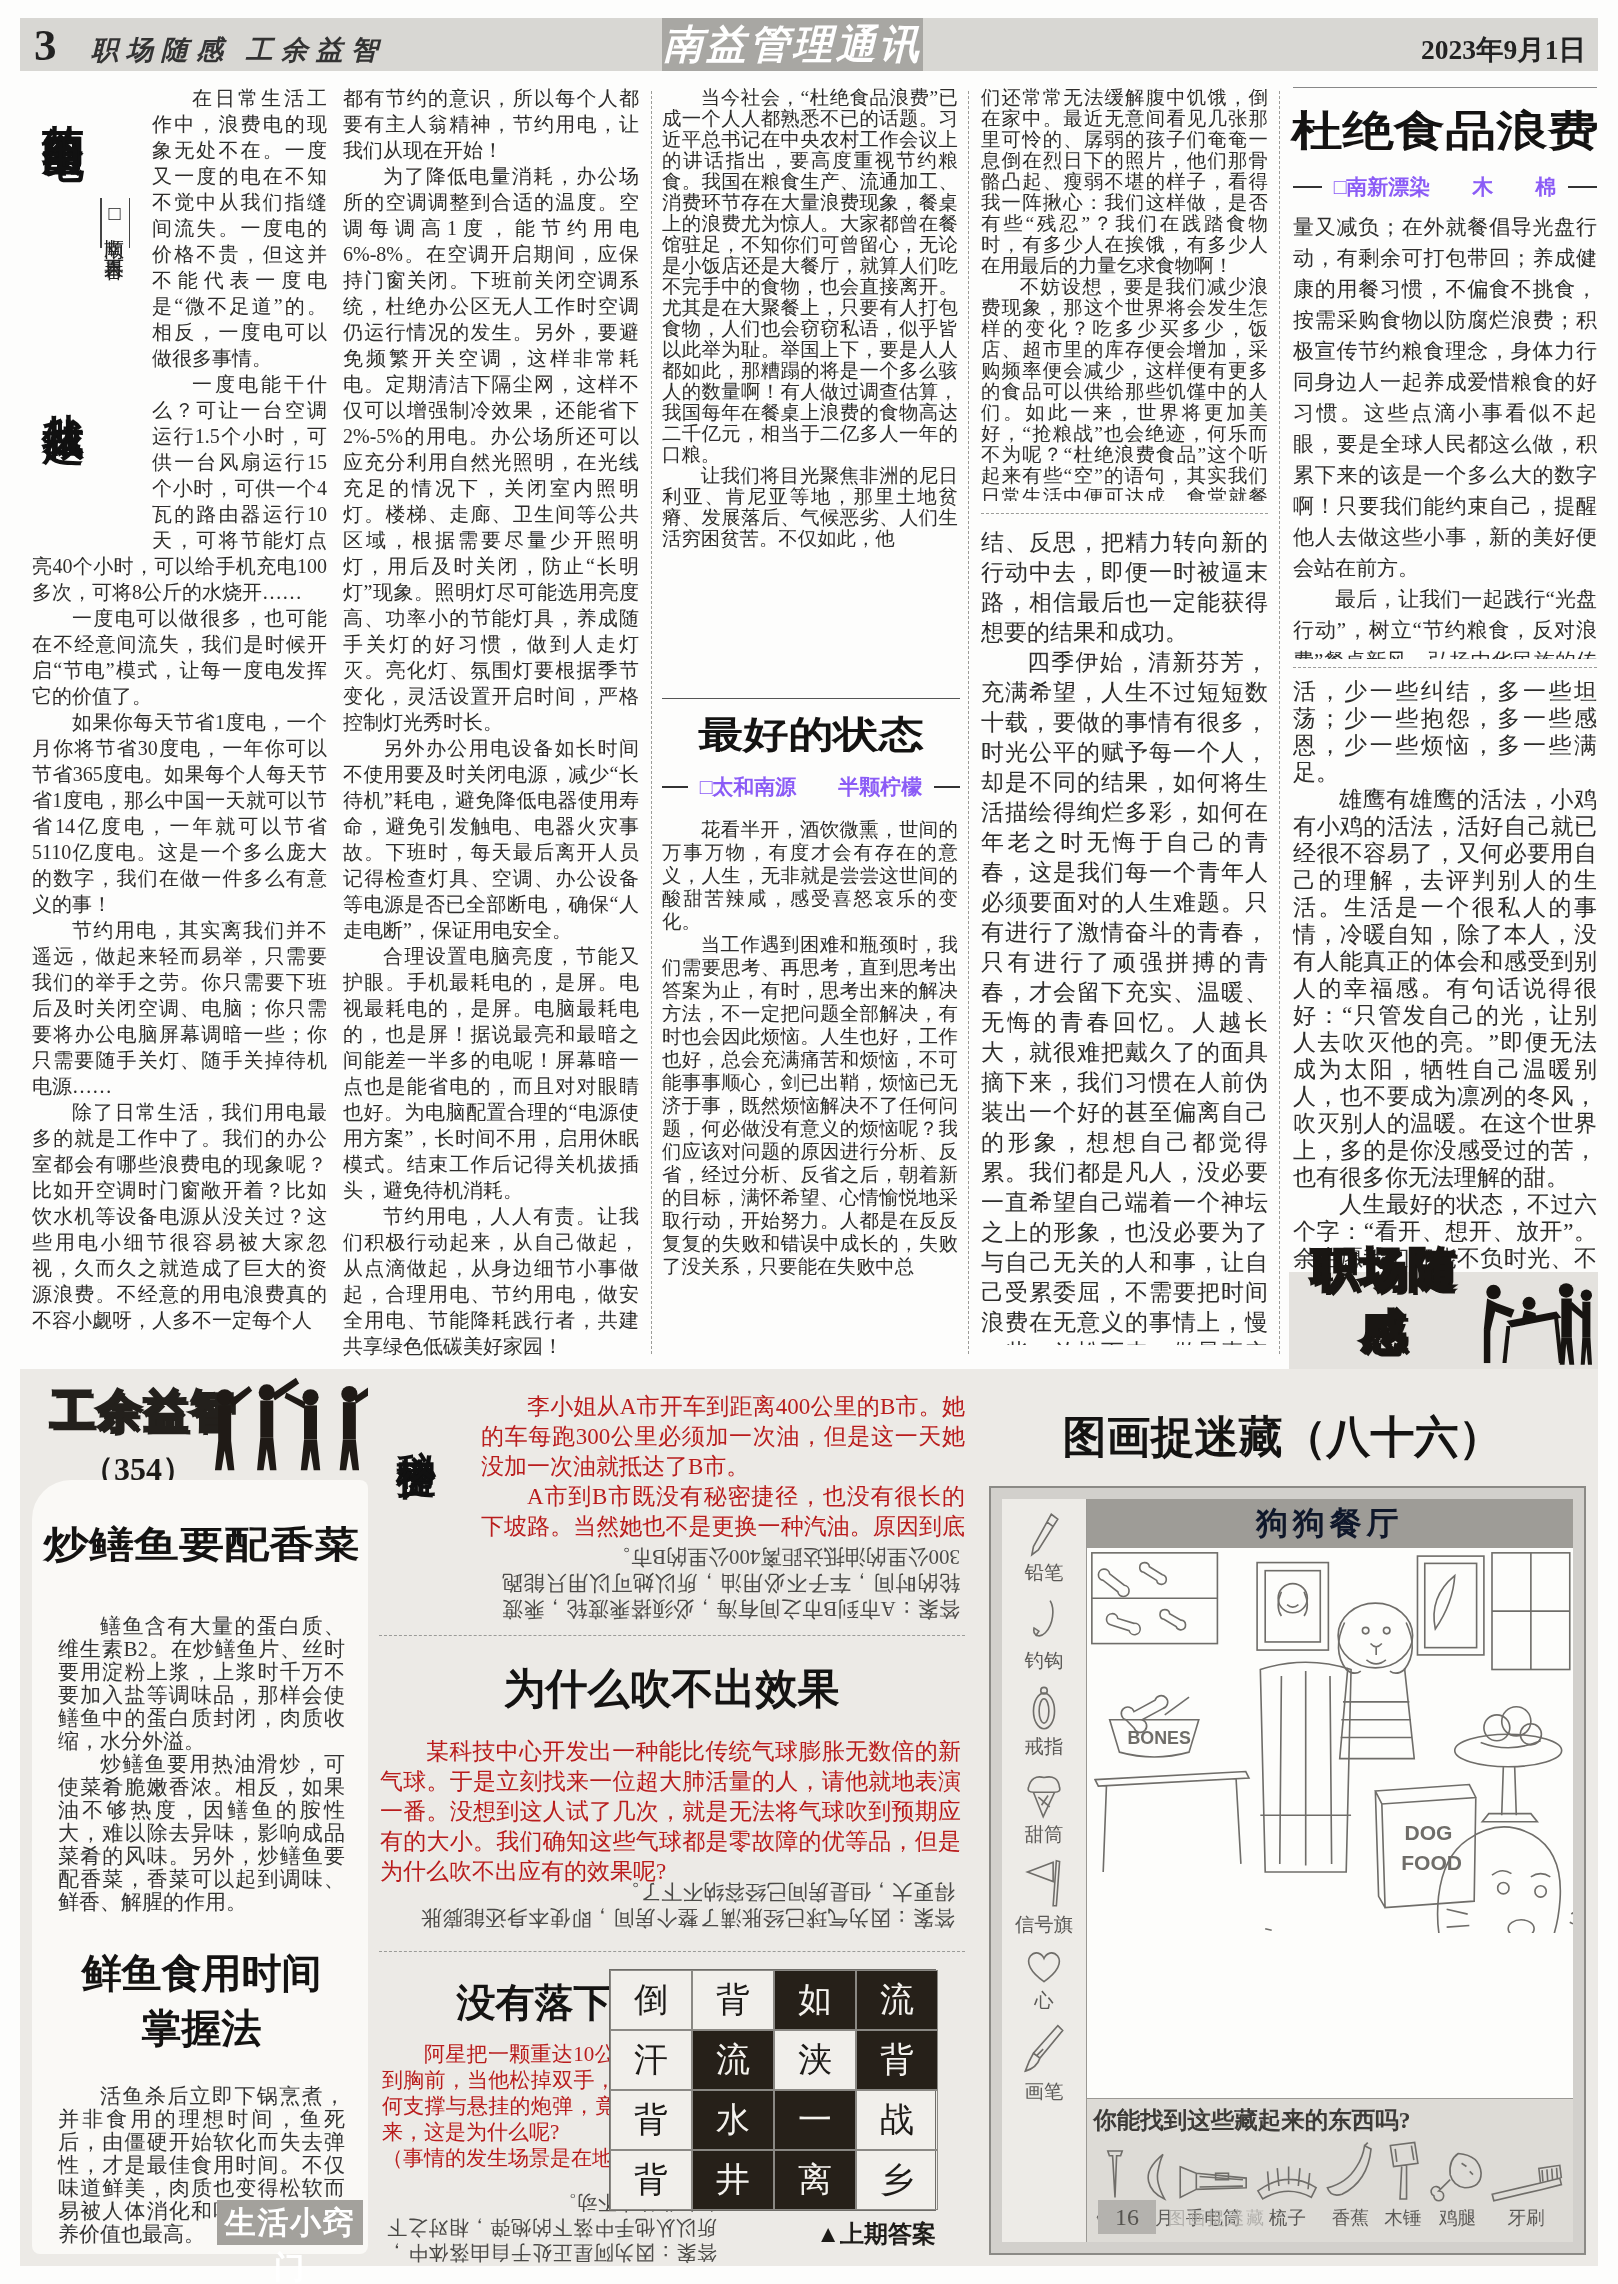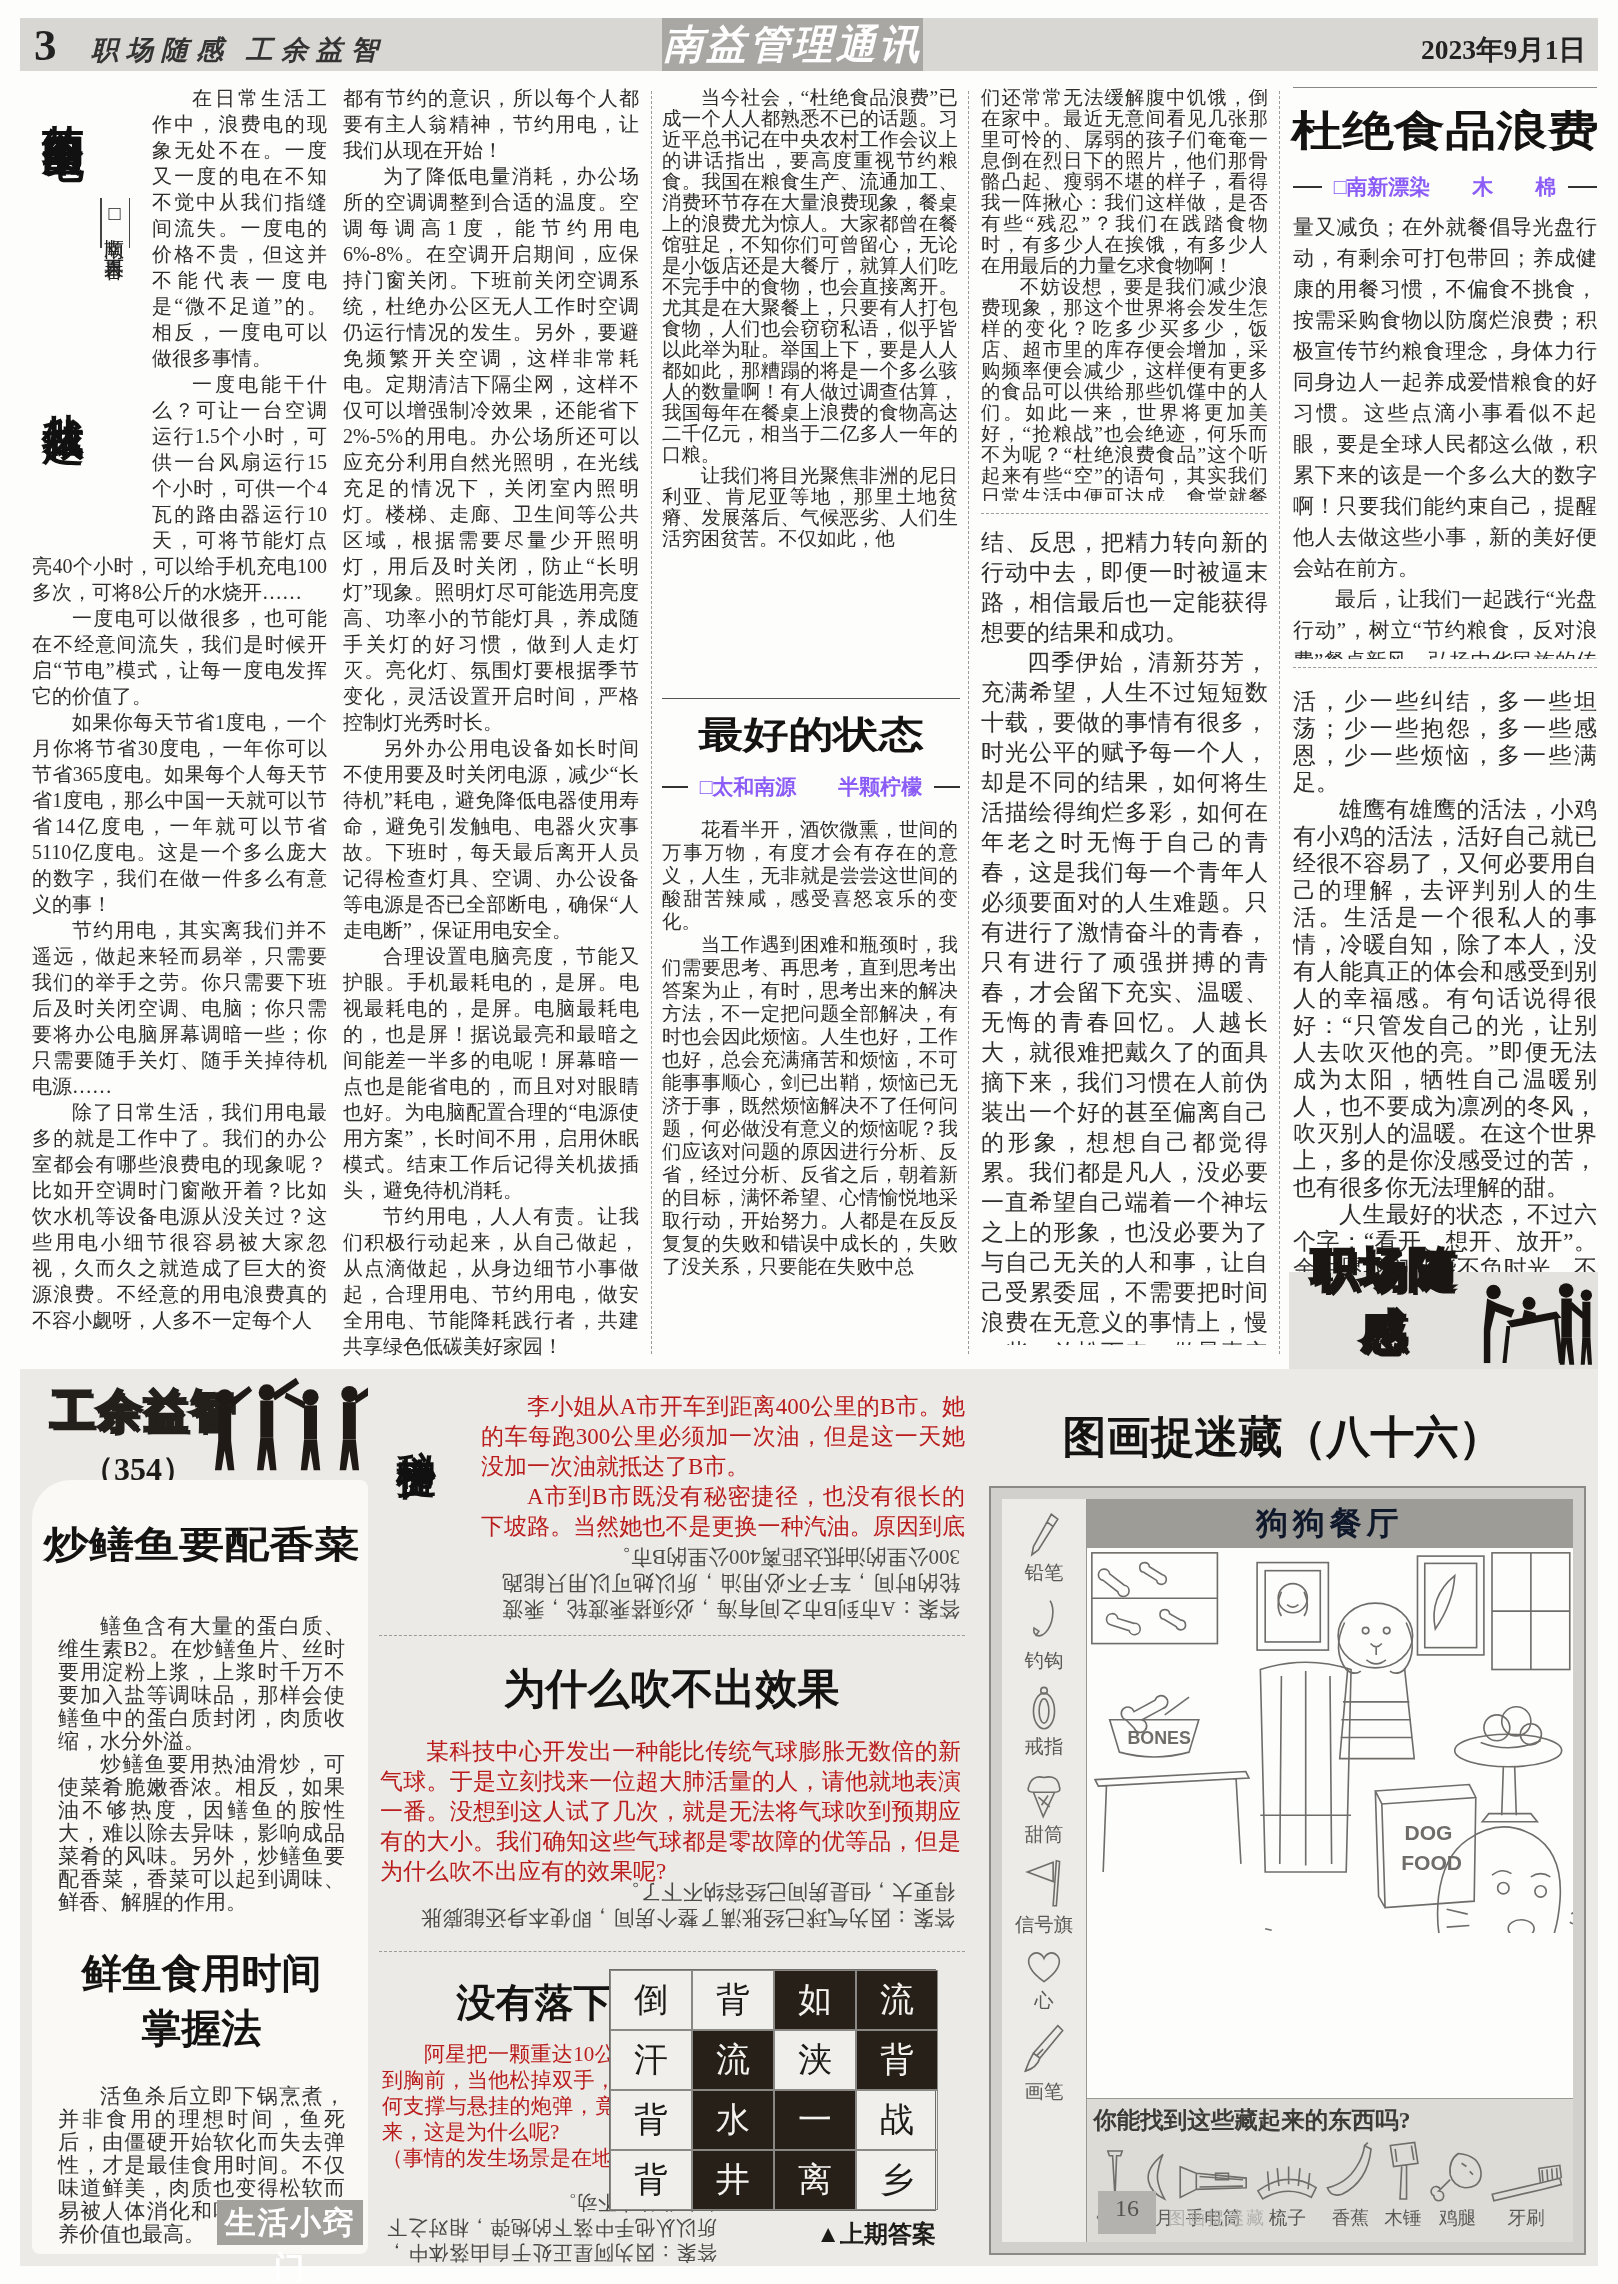--- a/index.html
+++ b/index.html
@@ -86,21 +86,21 @@
   .pz-item { display:flex; flex-direction:column; align-items:center; }
   .pz-item span { font-size:19.4px; color:#5a5855; margin-top:1.6px; }
   .pz-main { flex:1; display:flex; flex-direction:column; background:#fff; }
   .pz-banner { height:49px; background:#9e9c97; color:#0f172a; font-size:32px; font-weight:bold;
                text-align:center; line-height:49px; letter-spacing:4.9px;}
   .pz-scene { flex:1; background:#fdfdfb; overflow:hidden;}
   .pz-strip { height:144px; background:#dddbd6; border-top:1.6px solid #9a9894; position:relative; padding:4.9px 6.5px 0 6.5px;}
   .pz-caption { font-size:23.5px; font-weight:bold; color:#3c3a37; }
   .pz-strip-items { display:flex; justify-content:space-between; align-items:flex-end; margin-top:3.2px; padding:0 3.2px;}
   .pz-strip-items .pz-item span { font-size:18.6px; }
-  .pz-pageno { position:absolute; left:11.3px; bottom:8px; width:58px; height:43px; background:#b4b2ae;
+  .pz-pageno { position:absolute; left:11.3px; bottom:8px; width:58px; height:34px; background:#b4b2ae;
                color:#55534f; font-size:24px; text-align:center; line-height:34px; }
   .pz-footer { position:absolute; left:81px; bottom:11.3px; font-size:18px; color:#b2b0ac; letter-spacing:1.6px;}
   svg .sk { stroke:#6f6d69; stroke-width:2; fill:none; }
   svg .tx { fill:#6f6d69; font-family:"Liberation Sans",sans-serif; font-weight:bold; }
 </style>
 </head>
 <body>
 
 <div class="page">
 
@@ -178,21 +178,21 @@
       <div class="dash"></div>
       <span>□南新漂染　　木　　棉</span>
       <div class="dash"></div>
     </div>
   </div>
   <div class="abs bt c5f clip" style="left:1293px;top:212px;width:304px;height:447px;">
     <p class="cont">量又减负；在外就餐倡导光盘行动，有剩余可打包带回；养成健康的用餐习惯，不偏食不挑食，按需采购食物以防腐烂浪费；积极宣传节约粮食理念，身体力行同身边人一起养成爱惜粮食的好习惯。这些点滴小事看似不起眼，要是全球人民都这么做，积累下来的该是一个多么大的数字啊！只要我们能约束自己，提醒他人去做这些小事，新的美好便会站在前方。</p>
     <p>最后，让我们一起践行“光盘行动”，树立“节约粮食，反对浪费”餐桌新风，弘扬中华民族的传统美德！从我们自身做起，从现在做起！</p>
   </div>
   <div class="abs hline-dash" style="left:1293px;top:667px;width:304px;"></div>
-  <div class="abs bt c5s clip" style="left:1293px;top:678px;width:304px;height:591px;margin-top:10px;">
+  <div class="abs bt c5s clip" style="left:1293px;top:678px;width:304px;height:591px;">
     <p class="cont">活，少一些纠结，多一些坦荡；少一些抱怨，多一些感恩，少一些烦恼，多一些满足。</p>
     <p>雄鹰有雄鹰的活法，小鸡有小鸡的活法，活好自己就已经很不容易了，又何必要用自己的理解，去评判别人的生活。生活是一个很私人的事情，冷暖自知，除了本人，没有人能真正的体会和感受到别人的幸福感。有句话说得很好：“只管发自己的光，让别人去吹灭他的亮。”即便无法成为太阳，牺牲自己温暖别人，也不要成为凛冽的冬风，吹灭别人的温暖。在这个世界上，多的是你没感受过的苦，也有很多你无法理解的甜。</p>
     <p>人生最好的状态，不过六个字：“看开、想开、放开”。余生愿我们都能不负时光、不负韶华、不负遇见、不负初心。</p>
   </div>
 
   <div class="abs badge">
     <div class="badge-txt">
       <div class="badge-title">职场随感</div>
       <div class="badge-issue">（354）</div>
     </div>

